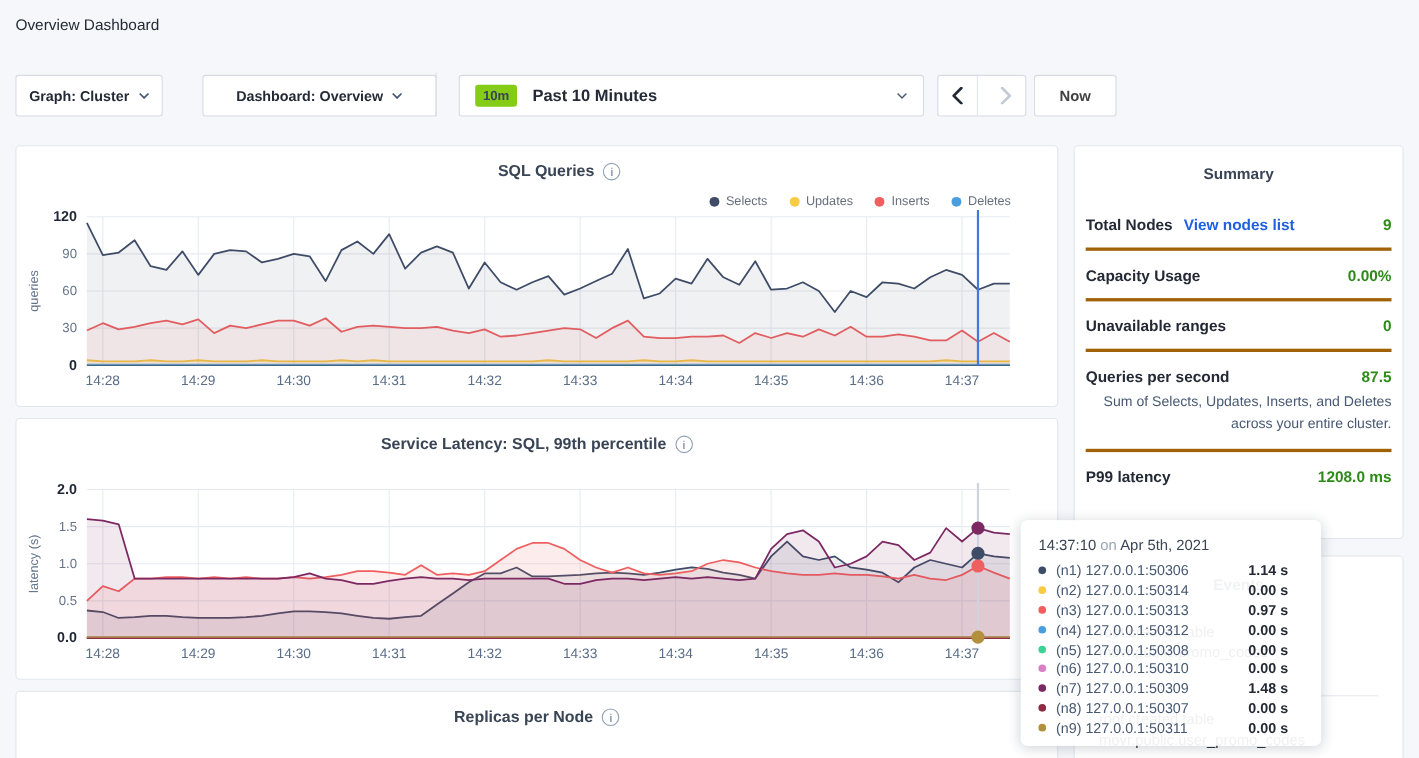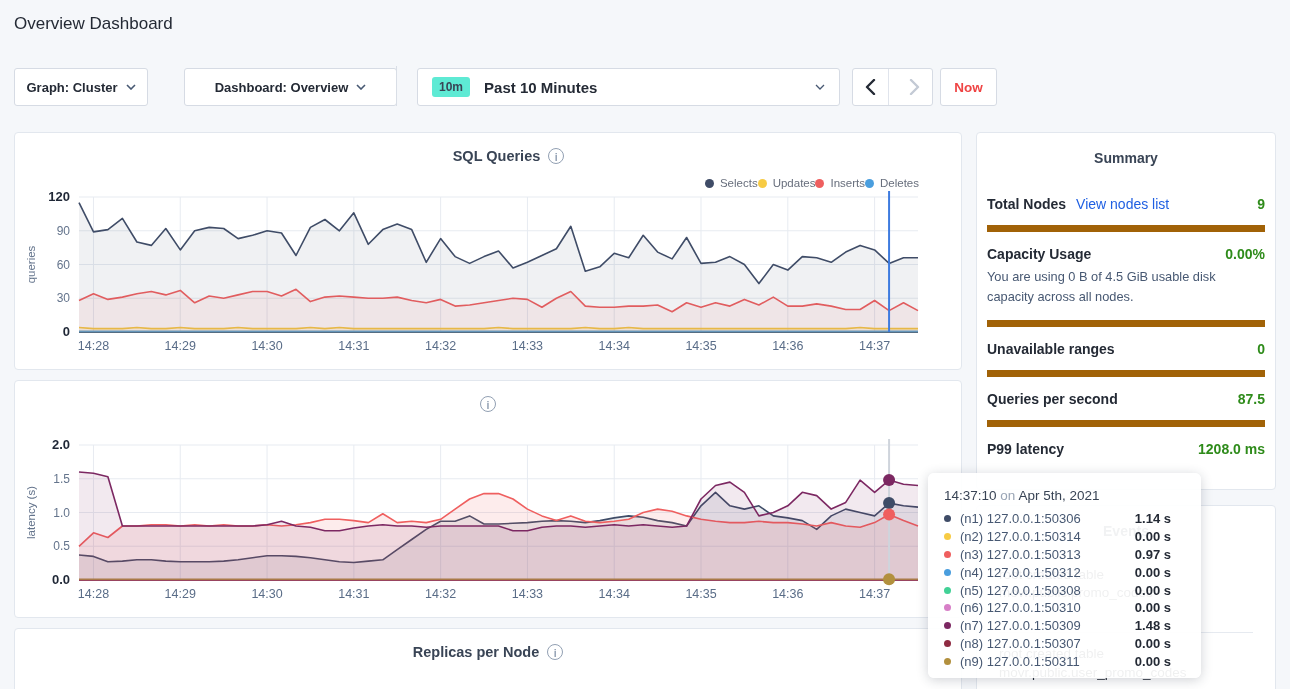--- a/index.html
+++ b/index.html
@@ -2,62 +2,62 @@
 <html><head>
 <meta charset="utf-8">
 <style>
   html,body{margin:0;padding:0;}
   body{
     width:1290px;height:689px;overflow:hidden;position:relative;
     background:#f5f7fa;
     font-family:"Liberation Sans","DejaVu Sans",sans-serif;
     color:#242a35;
   }
-  .page-title{position:absolute;left:14px;top:14px;font-size:17px;font-weight:500;color:#242a35;}
+  .page-title{position:absolute;left:14px;top:14px;font-size:14px;font-weight:500;color:#242a35;}
   
   .btn{
     position:absolute;top:68px;height:38px;background:#fff;border:1px solid #d6dbe4;border-radius:3px;
     display:flex;align-items:center;justify-content:center;gap:8px;
     font-size:13px;font-weight:700;color:#242a35;box-sizing:border-box;cursor:pointer;
   }
   .chev-down{width:10px;height:6px;display:inline-block;}
   .toolbar-divider{position:absolute;left:396px;top:66px;width:1px;height:40px;background:#d9dee6;}
   .time-btn{left:417px;width:423px;justify-content:flex-start;padding:0 14px;}
-  .time-badge{background:#5eead4;border-radius:3px;padding:3px 7px;font-size:12px;font-weight:700;color:#394455;}
+  .time-badge{background:#84cc16;border-radius:3px;padding:3px 7px;font-size:12px;font-weight:700;color:#394455;}
   .time-label{font-size:15px;font-weight:700;flex:1;text-align:left;margin-left:6px;}
   .arrows{left:852px;width:81px;padding:0;}
   .arrow-half{width:50%;height:100%;display:flex;align-items:center;justify-content:center;box-sizing:border-box;}
   .arrow-half:first-child{border-right:1px solid #e0e4ec;}
-  .now-btn{left:940px;width:57px;color:#ef4444;font-size:13.5px;}
+  .now-btn{left:940px;width:75px;color:#404040;font-size:13.5px;}
   
   .card{position:absolute;background:#fff;border:1px solid #e2e7ee;border-radius:4px;box-sizing:border-box;}
   .chart-card-1{left:14px;top:132px;width:948px;height:238px;padding-left:41px;}
   .chart-card-2{left:14px;top:380px;width:948px;height:238px;}
   .chart-card-3{left:14px;top:628px;width:948px;height:200px;}
   .chart-title{
     display:flex;align-items:center;justify-content:center;gap:8px;
     margin-top:15px;font-size:14.5px;font-weight:700;color:#394455;
   }
   .info-icon{
     width:16px;height:16px;border:1px solid #92a0b3;border-radius:50%;color:#92a0b3;
     font-size:10.5px;line-height:16px;text-align:center;font-style:normal;display:inline-block;box-sizing:border-box;
   }
-  .legend{position:absolute;top:44px;right:42px;display:flex;align-items:center;}
+  .legend{position:absolute;top:44px;right:42px;display:flex;gap:20px;align-items:center;}
   .legend-item{display:flex;align-items:center;gap:6px;font-size:11.5px;color:#676e7c;}
   .legend-dot{width:9px;height:9px;border-radius:50%;display:inline-block;}
   .chart-svg{position:absolute;left:0;top:58px;}
   
   .summary-card{left:976px;top:132px;width:300px;height:358px;padding:0 10px;}
   .card-head{text-align:center;font-size:14px;font-weight:700;color:#394455;margin-top:17px;}
   .s-rows{margin-top:16px;}
   .srow{padding:14px 0 13px 0;}
-  .srow + .srow{border-top:7px solid #a16207;}
+  .srow + .srow{border-top:3px solid #a16207;text-align:right;}
   .srow-line{display:flex;align-items:baseline;}
   .srow-label{font-size:14px;font-weight:700;color:#242a35;}
-  .srow-link{font-size:14px;font-weight:400;color:#1f5fe2;margin-left:10px;cursor:pointer;}
+  .srow-link{font-size:14px;font-weight:700;color:#1f5fe2;margin-left:10px;cursor:pointer;}
   .srow-value{margin-left:auto;font-size:14px;font-weight:700;color:#2e8b1a;}
   .srow-sub{margin-top:5px;font-size:12.8px;line-height:1.55;color:#475872;}
   
   .events-card{left:976px;top:505px;width:300px;height:300px;padding:0 22px;}
   .event-item{font-size:13.5px;line-height:1.35;color:#242a35;padding:15px 0 30px 0;}
   .event-item + .event-item{border-top:1px solid #e6eaf0;padding-top:12px;}
   .events-list{margin-top:12px;}
   
   .tooltip{
     position:absolute;left:928px;top:473px;width:273px;height:205px;box-sizing:border-box;
@@ -174,20 +174,21 @@
       <polyline points="64.0,109.5 78.5,102.8 92.9,108.4 107.4,106.1 121.9,102.8 136.3,100.5 150.8,103.9 165.3,99.4 179.7,111.8 194.2,105.0 208.7,107.3 223.1,103.9 237.6,100.5 252.1,100.5 266.5,105.0 281.0,98.3 295.4,110.6 309.9,106.1 324.4,105.0 338.8,106.1 353.3,107.3 367.8,107.3 382.2,106.1 396.7,109.5 411.2,111.8 425.6,108.4 440.1,115.1 454.6,114.0 469.0,111.8 483.5,109.5 498.0,107.3 512.4,108.4 526.9,116.3 541.4,107.3 555.8,100.5 570.3,115.1 584.8,116.3 599.2,116.3 613.7,115.1 628.2,115.1 642.6,114.0 657.1,120.8 671.6,111.8 686.0,116.3 700.5,111.8 714.9,115.1 729.4,108.4 743.9,114.0 758.3,106.1 772.8,115.1 787.3,115.1 801.7,112.9 816.2,115.1 830.7,118.5 845.1,118.5 859.6,109.5 874.1,119.6 888.5,111.8 903.0,119.6" fill="none" stroke="#ef5f5f" stroke-width="1.6" stroke-linejoin="round"></polyline>
       <polygon points="64.0,11.6 78.5,40.9 92.9,38.6 107.4,27.4 121.9,51.0 136.3,54.4 150.8,37.5 165.3,58.9 179.7,39.8 194.2,36.4 208.7,37.5 223.1,47.6 237.6,44.3 252.1,39.8 266.5,42.0 281.0,64.5 295.4,36.4 309.9,28.5 324.4,39.8 338.8,21.8 353.3,53.3 367.8,38.6 382.2,33.0 396.7,38.6 411.2,71.3 425.6,47.6 440.1,65.6 454.6,72.4 469.0,65.6 483.5,60.0 498.0,76.9 512.4,71.3 526.9,64.5 541.4,57.8 555.8,35.3 570.3,80.3 584.8,75.8 599.2,62.3 613.7,66.8 628.2,44.3 642.6,61.1 657.1,67.9 671.6,46.5 686.0,72.4 700.5,71.3 714.9,65.6 729.4,73.5 743.9,92.6 758.3,73.5 772.8,79.1 787.3,65.6 801.7,66.8 816.2,71.3 830.7,61.1 845.1,54.4 859.6,58.9 874.1,72.4 888.5,66.8 903.0,66.8 903,141 64,141" fill="#3f4c67" fill-opacity="0.08"></polygon>
       <polyline points="64.0,11.6 78.5,40.9 92.9,38.6 107.4,27.4 121.9,51.0 136.3,54.4 150.8,37.5 165.3,58.9 179.7,39.8 194.2,36.4 208.7,37.5 223.1,47.6 237.6,44.3 252.1,39.8 266.5,42.0 281.0,64.5 295.4,36.4 309.9,28.5 324.4,39.8 338.8,21.8 353.3,53.3 367.8,38.6 382.2,33.0 396.7,38.6 411.2,71.3 425.6,47.6 440.1,65.6 454.6,72.4 469.0,65.6 483.5,60.0 498.0,76.9 512.4,71.3 526.9,64.5 541.4,57.8 555.8,35.3 570.3,80.3 584.8,75.8 599.2,62.3 613.7,66.8 628.2,44.3 642.6,61.1 657.1,67.9 671.6,46.5 686.0,72.4 700.5,71.3 714.9,65.6 729.4,73.5 743.9,92.6 758.3,73.5 772.8,79.1 787.3,65.6 801.7,66.8 816.2,71.3 830.7,61.1 845.1,54.4 859.6,58.9 874.1,72.4 888.5,66.8 903.0,66.8" fill="none" stroke="#3f4c67" stroke-width="1.6" stroke-linejoin="round"></polyline>
       <line x1="874.0689655172414" x2="874.0689655172414" y1="0" y2="141" stroke="#3e7bdf" stroke-width="2"></line>
       <text x="20" y="73.5" text-anchor="middle" font-size="11.5" fill="#64748c" transform="rotate(-90 20 73.5)">queries</text>
     </svg>
 </div>
 
 <div class="card chart-card-2">
   <div class="chart-title">
+    <span>Service Latency: SQL, 99th percentile</span>
     <span class="info-icon">i</span>
   </div>
   <svg class="chart-svg" id="chart-svg-1" width="948" height="176">
       <line x1="64" x2="903" y1="141" y2="141" stroke="#e7ebf1" stroke-width="1"></line>
       <text x="55" y="145" text-anchor="end" font-size="13" fill="#1f2736" font-weight="700">0.0</text>
       <line x1="64" x2="903" y1="107.25" y2="107.25" stroke="#e7ebf1" stroke-width="1"></line>
       <text x="55" y="111.25" text-anchor="end" font-size="12" fill="#64748c" font-weight="400">0.5</text>
       <line x1="64" x2="903" y1="73.5" y2="73.5" stroke="#e7ebf1" stroke-width="1"></line>
       <text x="55" y="77.5" text-anchor="end" font-size="12" fill="#64748c" font-weight="400">1.0</text>
       <line x1="64" x2="903" y1="39.75" y2="39.75" stroke="#e7ebf1" stroke-width="1"></line>
@@ -251,33 +252,33 @@
         <span class="srow-label">Total Nodes</span>
         <span class="srow-link">View nodes list</span>
         <span class="srow-value">9</span>
       </div>
     </div>
     <div class="srow">
       <div class="srow-line">
         <span class="srow-label">Capacity Usage</span>
         <span class="srow-value">0.00%</span>
       </div>
-      <div class="srow-sub">You are using 0 B of 4.5 GiB usable disk capacity across all nodes.</div>
     </div>
     <div class="srow">
       <div class="srow-line">
         <span class="srow-label">Unavailable ranges</span>
         <span class="srow-value">0</span>
       </div>
     </div>
     <div class="srow">
       <div class="srow-line">
         <span class="srow-label">Queries per second</span>
         <span class="srow-value">87.5</span>
       </div>
+      <div class="srow-sub">Sum of Selects, Updates, Inserts, and Deletes across your entire cluster.</div>
     </div>
     <div class="srow">
       <div class="srow-line">
         <span class="srow-label">P99 latency</span>
         <span class="srow-value">1208.0 ms</span>
       </div>
     </div>
   </div>
 </div>
 

